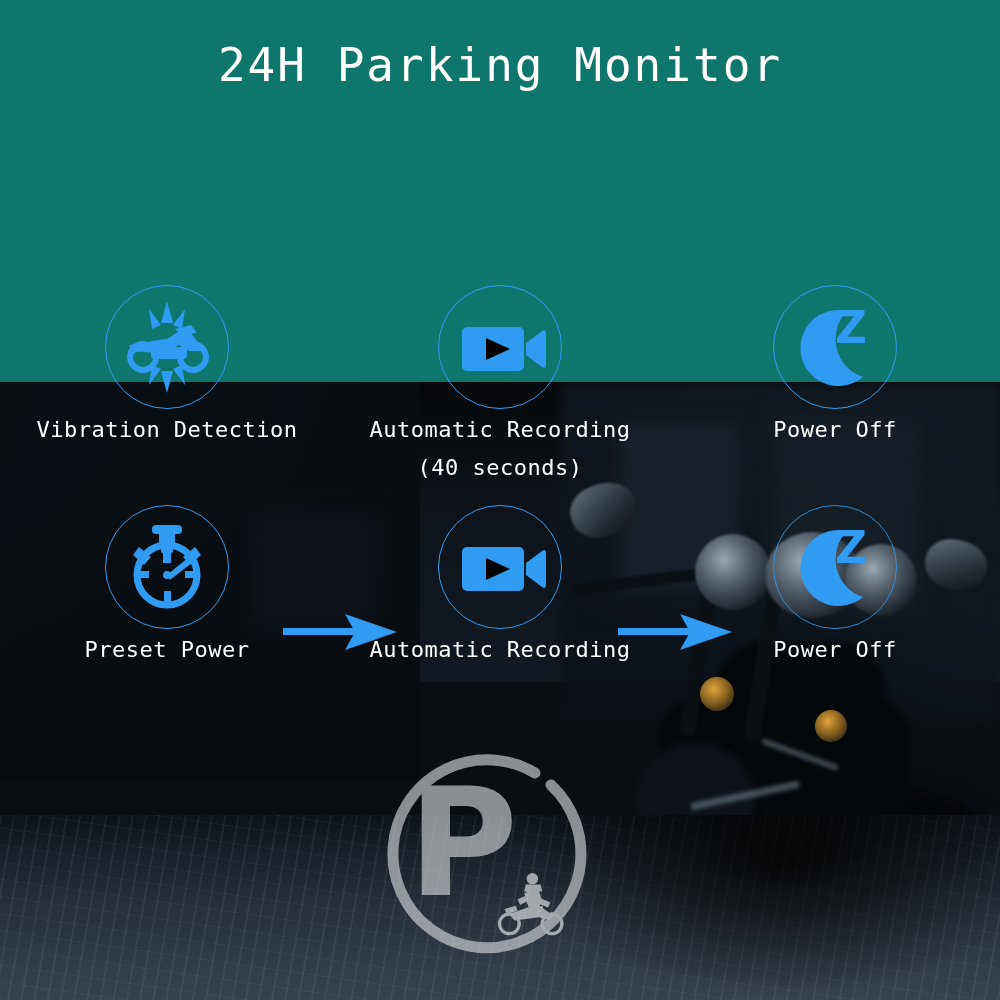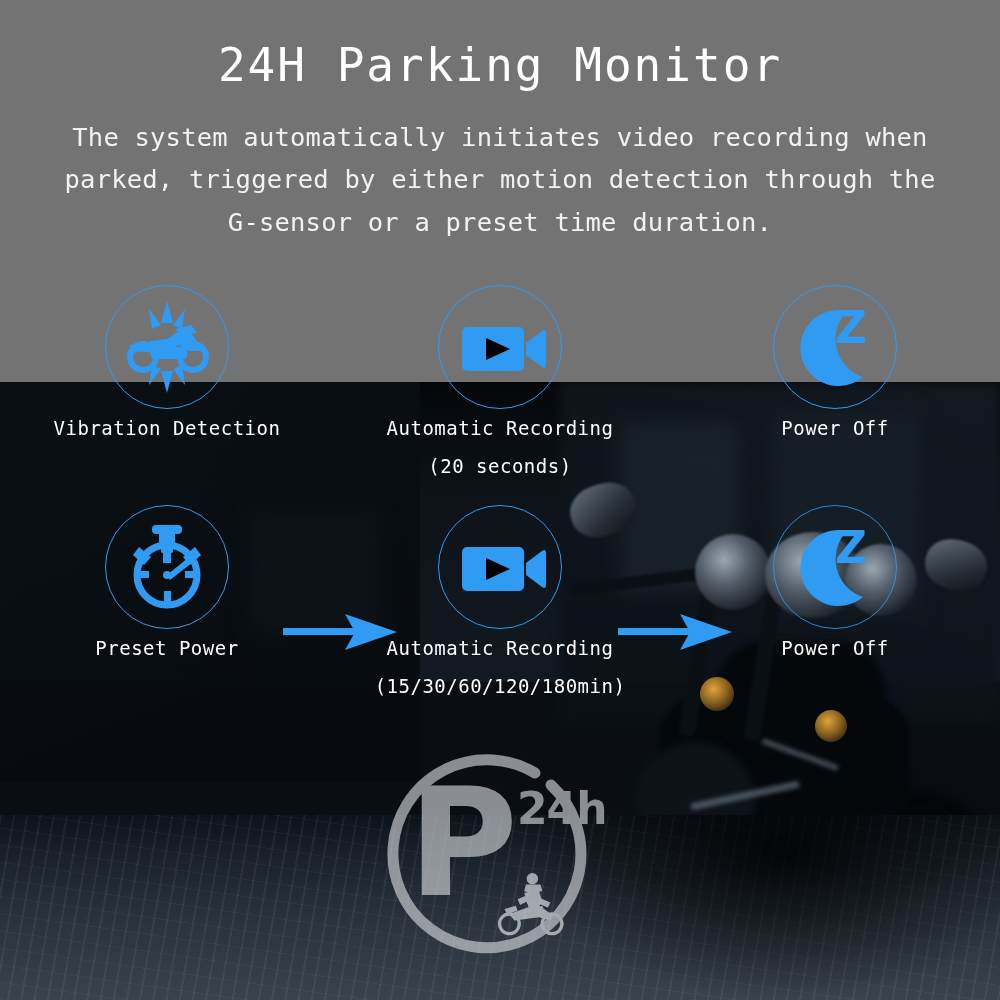--- a/index.html
+++ b/index.html
@@ -1,19 +1,19 @@
 <!DOCTYPE html>
 <html><head>
 <meta charset="utf-8">
 <style>
   html,body{margin:0;padding:0;background:#000;}
   body{width:1000px;height:1000px;overflow:hidden;
        font-family:"DejaVu Sans Mono","Liberation Mono",monospace;}
 
-  #stage{position:relative;width:1000px;height:1000px;background:#737373;overflow:hidden;}
+  #stage{position:relative;width:1000px;height:1000px;background:#0f766e;overflow:hidden;}
 
   
   .photo{position:absolute;left:0;top:382px;width:1000px;height:618px;overflow:hidden;
          background:#0a0e13;}
   .ph-sky{position:absolute;left:0;top:0;width:1000px;height:300px;
           background:linear-gradient(180deg,#05070a 0%,#0d1319 40%,#121922 100%);}
   .ph-wallL{position:absolute;left:0;top:0;width:420px;height:400px;
             background:linear-gradient(160deg,#0b1016 0%,#070b0f 70%);opacity:.9;}
   .ph-wallR{position:absolute;left:560px;top:0;width:440px;height:340px;
             background:linear-gradient(200deg,#141c24 0%,#0b1117 80%);opacity:.85;
@@ -66,21 +66,21 @@
 
   .node{position:absolute;width:230px;text-align:center;}
   .n1{left:52px;} .n2{left:385px;text-align:right;} .n3{left:720px;}
 
   .ic{position:relative;width:124px;height:124px;margin:0 auto;}
   .ic-ring{position:absolute;left:0;top:0;width:100%;height:100%;border-radius:50%;
            border:1.6px solid #2f9bf2;box-sizing:border-box;}
   .ic-ring.dim{opacity:.85;}
   .ic-svg{position:absolute;left:0;top:0;width:100%;height:100%;}
 
-  .lbl{color:#ffffff;font-size:19px;letter-spacing:.5px;white-space:nowrap;
+  .lbl{color:#ffffff;font-size:22px;letter-spacing:.5px;white-space:nowrap;
        position:absolute;left:50%;transform:translateX(-50%);}
   .lbl1{top:132px;}
   .lbl2{top:170px;}
 
   .arrow{position:absolute;width:120px;height:44px;}
   .a1{left:283px;top:325px;} .a2{left:618px;top:325px;}
 
   
   .wm{position:absolute;left:385px;top:745px;width:225px;height:225px;opacity:.62;}
   .wm-svg{width:100%;height:100%;}
@@ -127,21 +127,20 @@
       <div class="m-hl" style="left:150px;top:300px;width:110px;height:7px;transform:rotate(-12deg);"></div>
       <div class="m-hl" style="left:220px;top:260px;width:80px;height:5px;transform:rotate(20deg);"></div>
       <div class="m-hl" style="left:60px;top:380px;width:130px;height:6px;transform:rotate(14deg);"></div>
     </div>
 
     <div class="ph-ground"></div>
     <div class="ph-gshadow"></div>
   </div>
 
   <div class="title">24H Parking Monitor</div>
-  <div class="subtitle">The system automatically initiates video recording when parked, triggered by either motion detection through the G-sensor or a preset time duration.</div>
 
   <div class="row row1">
 
     <div class="node n1">
       <div class="ic">
         <div class="ic-ring"></div>
         <svg class="ic-svg" viewBox="0 0 124 124">
           <g fill="#2f9bf2">
             <path d="M62 16 L68 38 L56 38 Z"></path>
             <path d="M44 24 L56 40 L47 44 Z"></path>
@@ -173,21 +172,21 @@
     <div class="node n2">
       <div class="ic">
         <div class="ic-ring"></div>
         <svg class="ic-svg" viewBox="0 0 124 124">
           <rect x="24" y="42" width="62" height="44" rx="5" fill="#2f9bf2"></rect>
           <path d="M88 58 L104 46 Q108 43 108 49 L108 79 Q108 85 104 82 L88 70 Z" fill="#2f9bf2"></path>
           <path d="M48 53 L72 64 L48 75 Z" fill="#000000"></path>
         </svg>
       </div>
       <div class="lbl lbl1">Automatic Recording</div>
-      <div class="lbl lbl2">(20 seconds)</div>
+      <div class="lbl lbl2">(40 seconds)</div>
     </div>
 
     <div class="arrow a2">
       <svg viewBox="0 0 120 44" width="120" height="44">
         <rect x="0" y="18" width="78" height="7" fill="#2f9bf2"></rect>
         <path d="M62 4 L114 22 L62 40 L72 22 Z" fill="#2f9bf2"></path>
       </svg>
     </div>
 
     <div class="node n3">
@@ -236,21 +235,20 @@
     <div class="node n2">
       <div class="ic">
         <div class="ic-ring"></div>
         <svg class="ic-svg" viewBox="0 0 124 124">
           <rect x="24" y="42" width="62" height="44" rx="5" fill="#2f9bf2"></rect>
           <path d="M88 58 L104 46 Q108 43 108 49 L108 79 Q108 85 104 82 L88 70 Z" fill="#2f9bf2"></path>
           <path d="M48 53 L72 64 L48 75 Z" fill="#000000"></path>
         </svg>
       </div>
       <div class="lbl lbl1">Automatic Recording</div>
-      <div class="lbl lbl2">(15/30/60/120/180min)</div>
     </div>
 
     <div class="node n3">
       <div class="ic">
         <div class="ic-ring dim"></div>
         <svg class="ic-svg" viewBox="0 0 124 124">
           <path d="M74 26 A38 38 0 1 0 90 92 A40 40 0 0 1 74 26 Z" fill="#2f9bf2"></path>
           <text x="78" y="58" fill="#2f9bf2" font-size="44" font-weight="bold" font-family="DejaVu Sans, sans-serif" text-anchor="middle">Z</text>
         </svg>
       </div>
@@ -269,16 +267,15 @@
         <path d="M42 36 L58 34 L56 46 L44 46 Z"></path>
         <path d="M30 32 L44 26 L47 32 L33 39 Z"></path>
         <path d="M56 30 L70 36 L67 42 L54 37 Z"></path>
         <path d="M20 50 L42 42 L62 44 L74 52 L70 58 L56 54 L40 56 L26 58 Z"></path>
         <path d="M46 44 L60 40 L64 48 L50 52 Z"></path>
         <circle cx="20" cy="62" r="12" fill="none" stroke="#f0f2f3" stroke-width="4"></circle>
         <circle cx="72" cy="62" r="12" fill="none" stroke="#f0f2f3" stroke-width="4"></circle>
         <path d="M14 44 L28 40 L30 46 L17 50 Z"></path>
       </g>
     </svg>
-    <div class="wm-24h">24h</div>
   </div>
 
 </div>
 
 </body></html>

